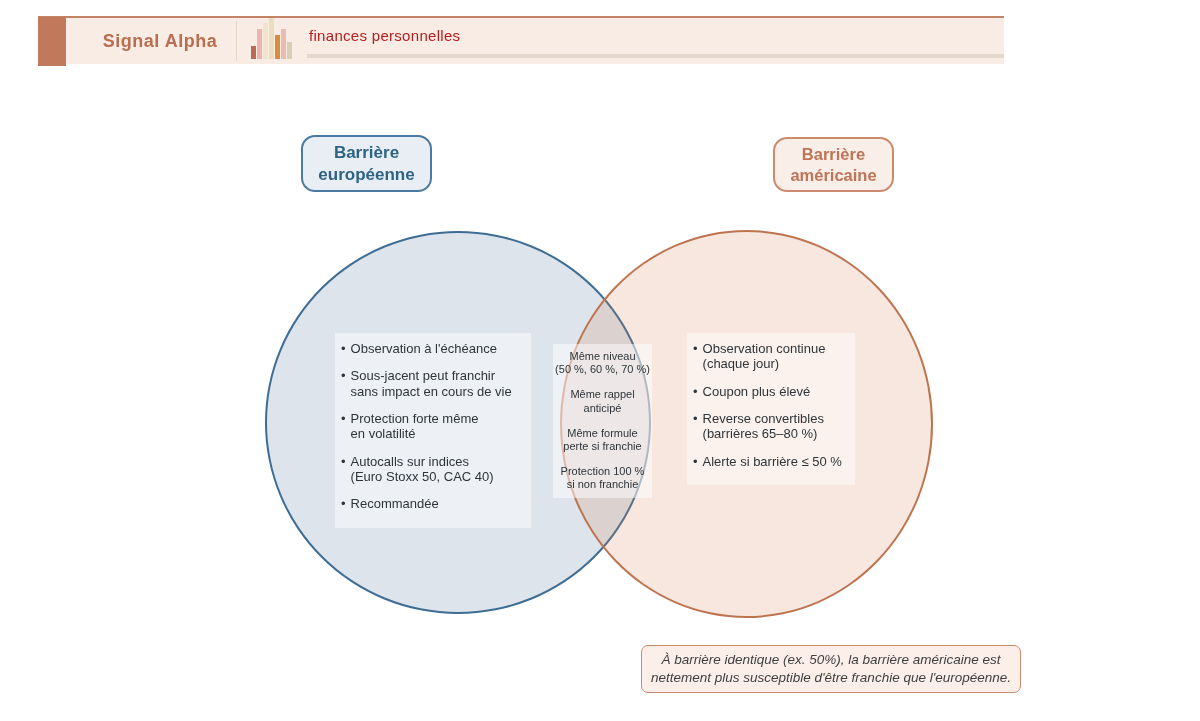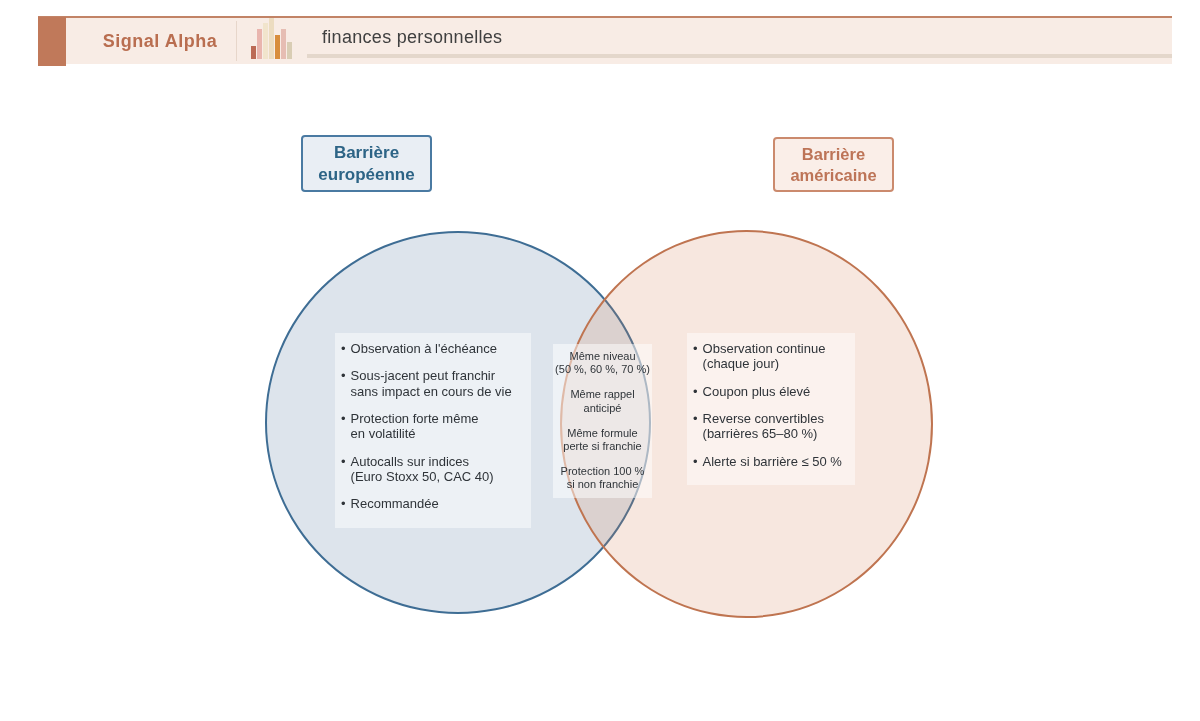--- a/index.html
+++ b/index.html
@@ -6,21 +6,21 @@
   html, body { background: #ffffff; }
   body {
     width: 1200px; height: 721px;
     font-family: "Liberation Sans", sans-serif;
     position: relative; overflow: hidden;
   }
   .canvas { position: absolute; inset: 0; background: #fff; }
 
   
   .header {
-    position: absolute; left: 38px; top: 16px; width: 1134px; height: 48px;
+    position: absolute; left: 38px; top: 16px; width: 966px; height: 48px;
     background: #f8ece5; border-top: 2px solid #c28366;
     display: flex; align-items: center;
   }
   .brand-square {
     position: absolute; left: 0; top: -1px; width: 28px; height: 49px;
     background: #c0795a;
   }
   .brand-title {
     position: absolute; left: 46px; top: 0; width: 152px; height: 46px;
     display: flex; align-items: center; justify-content: center;
@@ -37,43 +37,43 @@
   }
   .logo-bars span { display: block; width: 5px; }
   .lb1 { height: 13px; background: #bc6a55; }
   .lb2 { height: 30px; background: #e9b5ae; }
   .lb3 { height: 36px; background: #f1e4cc; }
   .lb4 { height: 41px; background: #ecdcc0; }
   .lb5 { height: 24px; background: #d88d3c; }
   .lb6 { height: 30px; background: #e6bdb3; }
   .lb7 { height: 17px; background: #d9cdb4; }
   .nav-item {
-    position: absolute; left: 284px; top: 9px;
-    color: #404040; font-size: 18px; letter-spacing: .3px;
+    position: absolute; left: 271px; top: 9px;
+    color: #b91c1c; font-size: 15px; letter-spacing: .3px;
     cursor: pointer; white-space: pre;
   }
   .nav-underline {
     position: absolute; left: 269px; right: 0; bottom: 6px; height: 4px;
     background: #e4d7cb;
   }
 
   
   .circle { position: absolute; border-radius: 50%; }
   .circle-left {
     left: 265px; top: 231px; width: 386px; height: 383px;
     border: 2px solid #3e6d94; background: rgba(70,110,150,0.185);
   }
   .circle-right {
     left: 560px; top: 230px; width: 373px; height: 388px;
     border: 2px solid #bf7450; background: rgba(210,125,85,0.19);
   }
 
   
   .badge {
-    position: absolute; border-radius: 4px; text-align: center;
+    position: absolute; border-radius: 14px; text-align: center;
     font-weight: bold; white-space: pre; line-height: 1.25;
     display: flex; align-items: center; justify-content: center;
   }
   .badge-left {
     left: 301px; top: 135px; width: 131px; height: 57px;
     background: #e9eef4; border: 2px solid #4a7aa2; color: #2d6486;
     font-size: 17px;
   }
   .badge-right {
     left: 773px; top: 137px; width: 121px; height: 55px;
@@ -182,14 +182,16 @@
       </li>
     <li>
         <span>Reverse convertibles
 (barrières 65–80 %)</span>
       </li>
     <li>
         <span>Alerte si barrière ≤ 50 %</span>
       </li>
   </ul>
 
+  <div class="note">À barrière identique (ex. 50%), la barrière américaine est
+nettement plus susceptible d'être franchie que l'européenne.</div>
 
 </div>
 
 </body></html>

